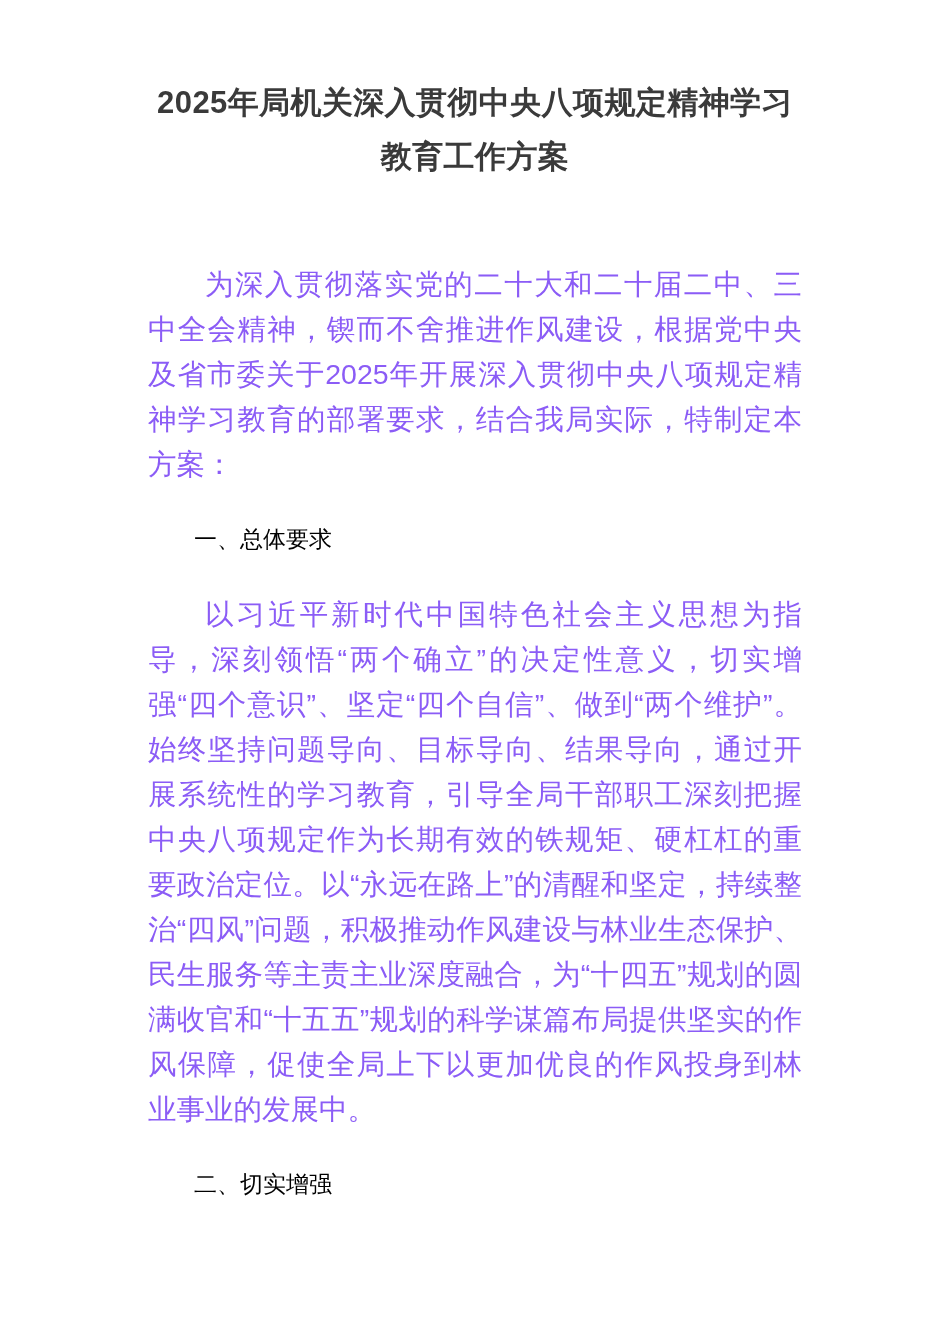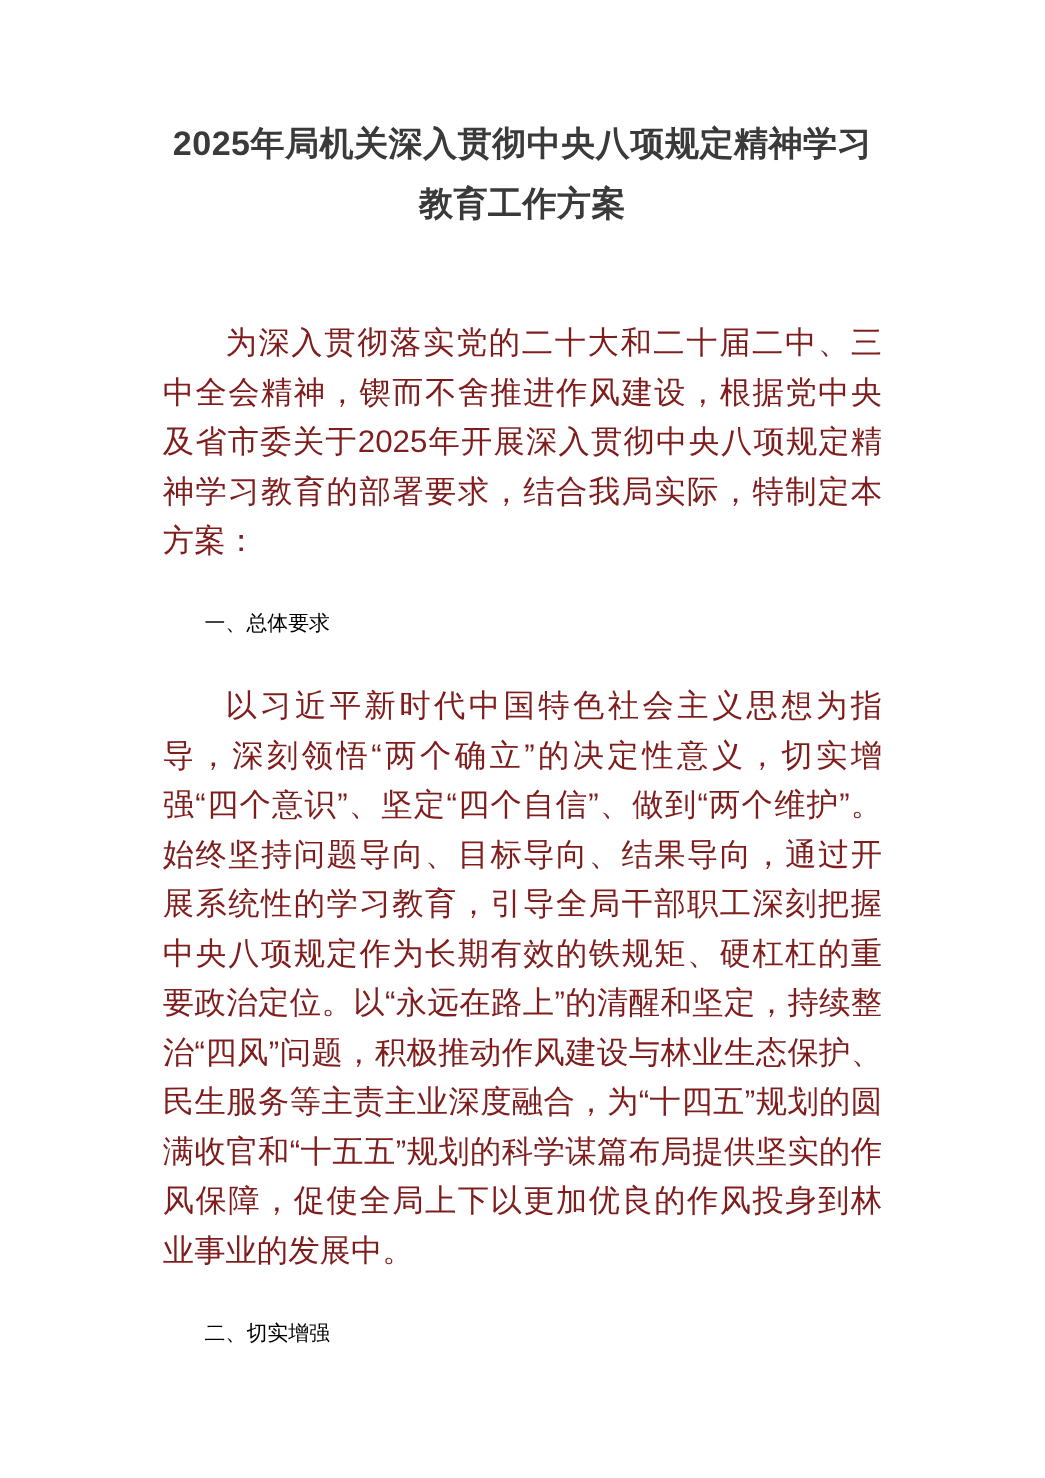--- a/index.html
+++ b/index.html
@@ -26,50 +26,50 @@
   .content {
     position: absolute;
     left: 148px;
     top: 0;
     width: 654px;
   }
 
   
   .doc-title {
     margin: 0;
-    padding-top: 104px;
+    padding-top: 76px;
     font-size: 31px;
     font-weight: bold;
     color: #3a3a3a;
     text-align: center;
     line-height: 54px;
     letter-spacing: 0.4px;
     word-break: break-all;
   }
 
   
   .body-block {
     margin: 0;
     font-size: 28.5px;
     font-weight: normal;
-    color: #7f1d1d;
+    color: #8b5cf6;
     line-height: 45px;
     text-align: justify;
     text-justify: inter-ideograph;
     text-indent: 2em;
     word-break: break-all;
     letter-spacing: 0px;
   }
 
   .spacer-after-title { height: 78px; }
   .spacer-sm { height: 30px; }
 
   .heading {
     margin: 0;
-    font-size: 19px;
+    font-size: 23px;
     font-weight: normal;
     color: #000000;
     line-height: 45px;
     text-indent: 2em;
     letter-spacing: 0px;
     word-break: break-all;
   }
 </style>
 </head>
 <body>

